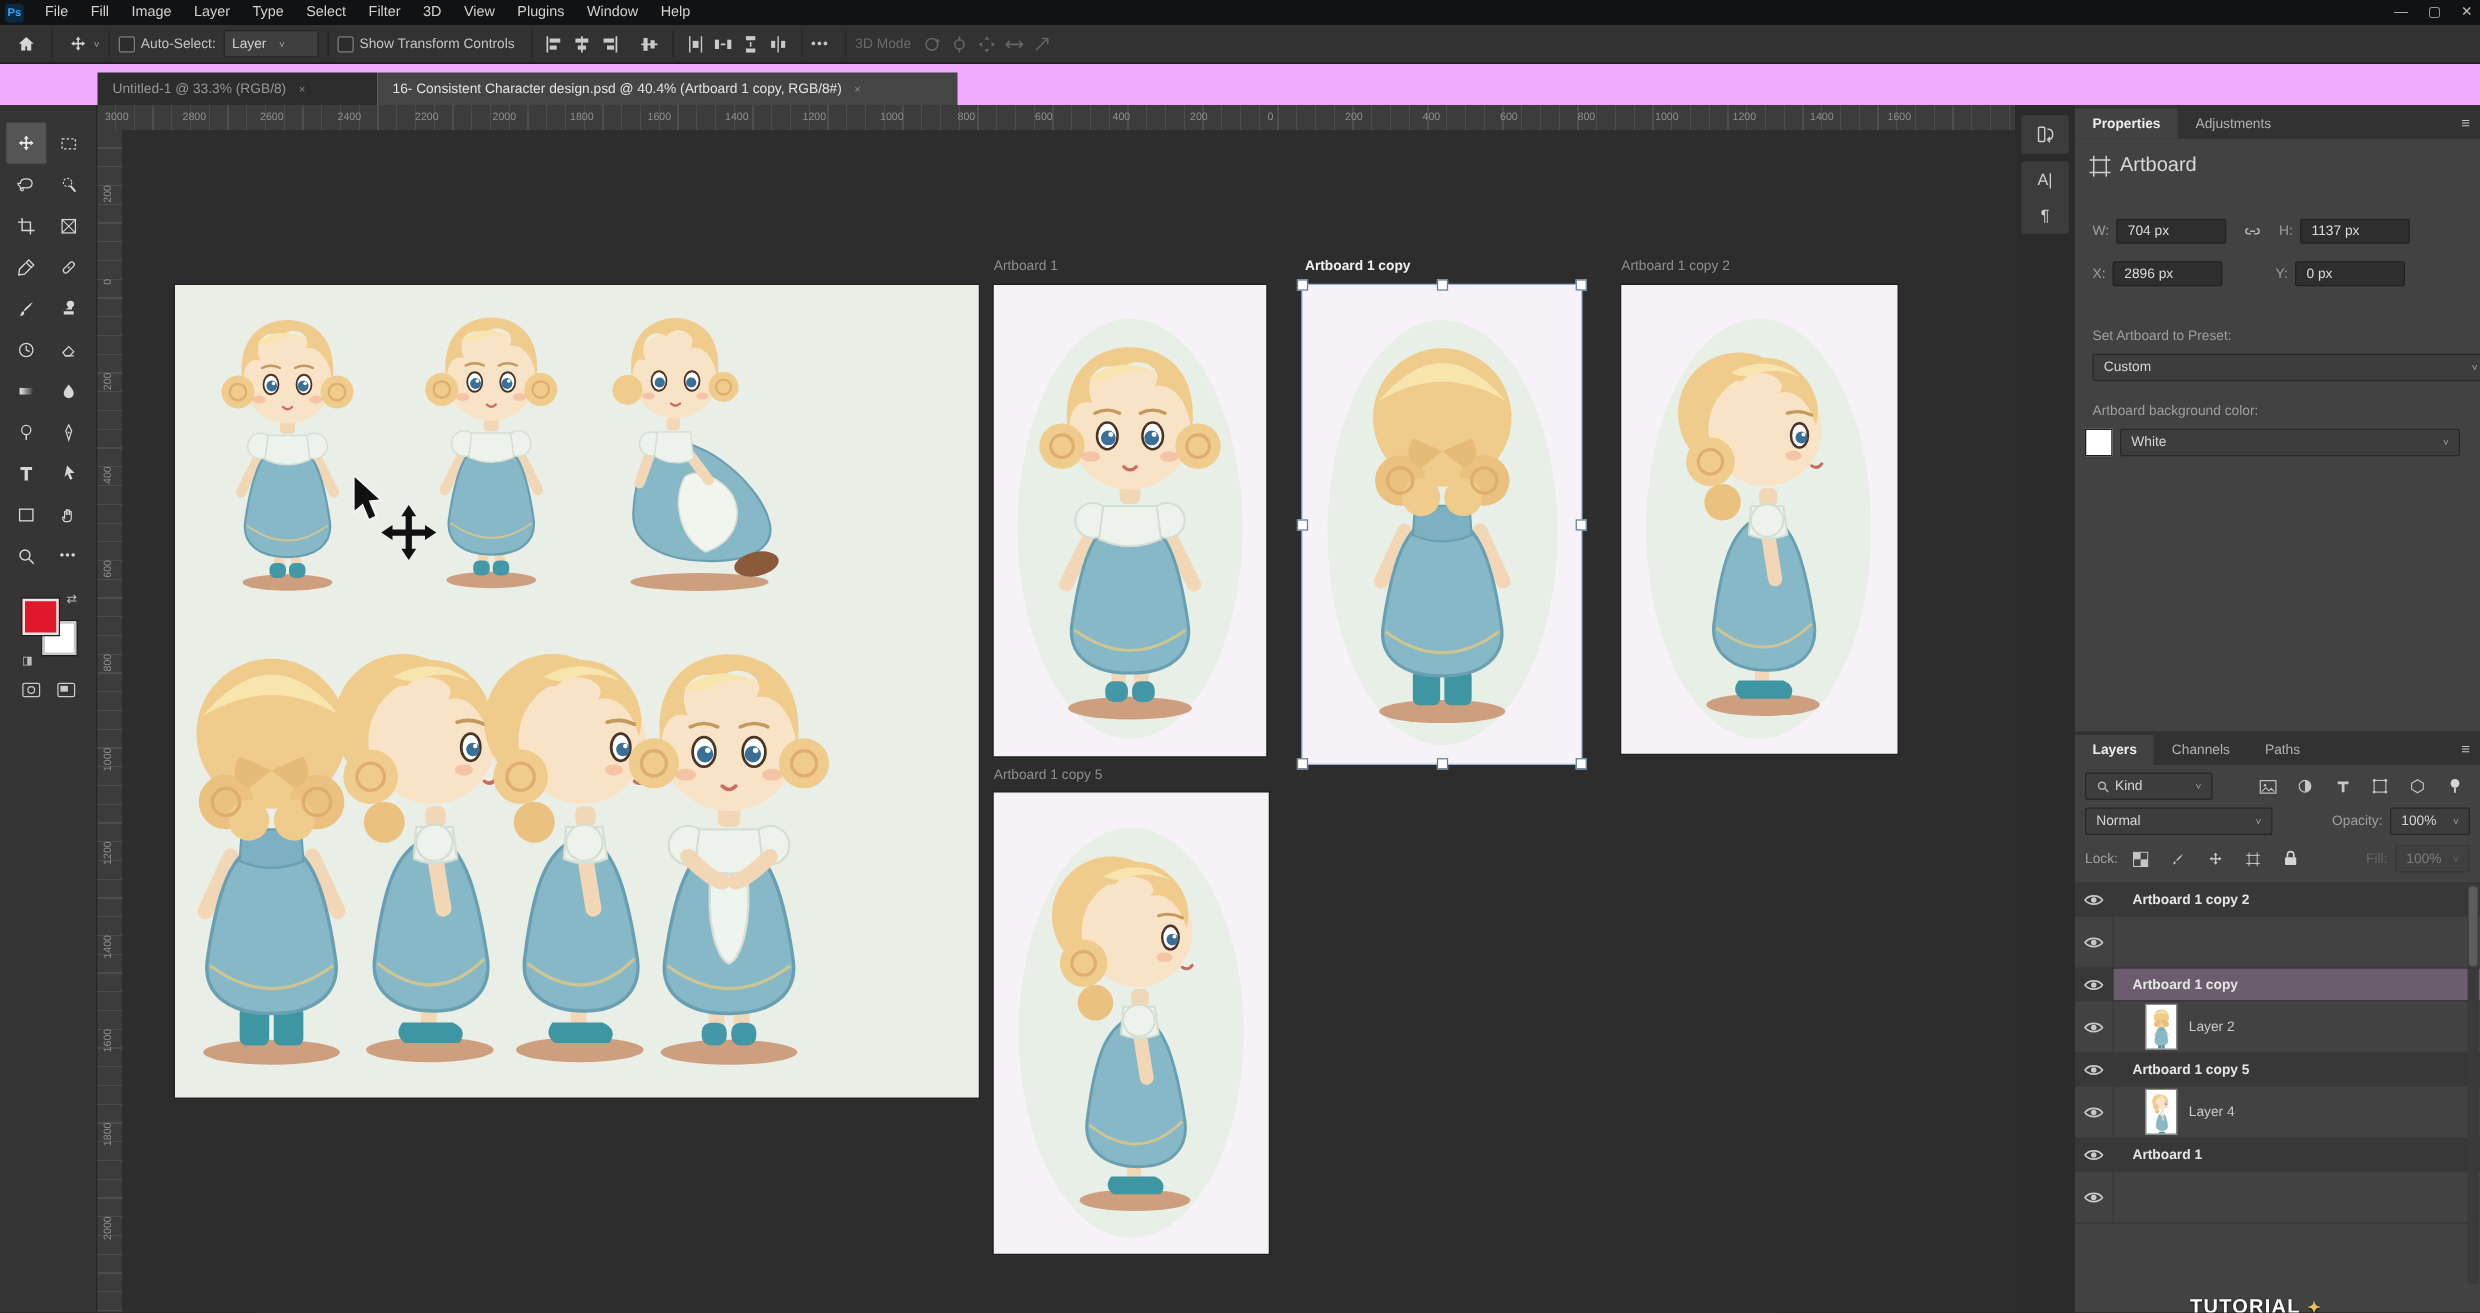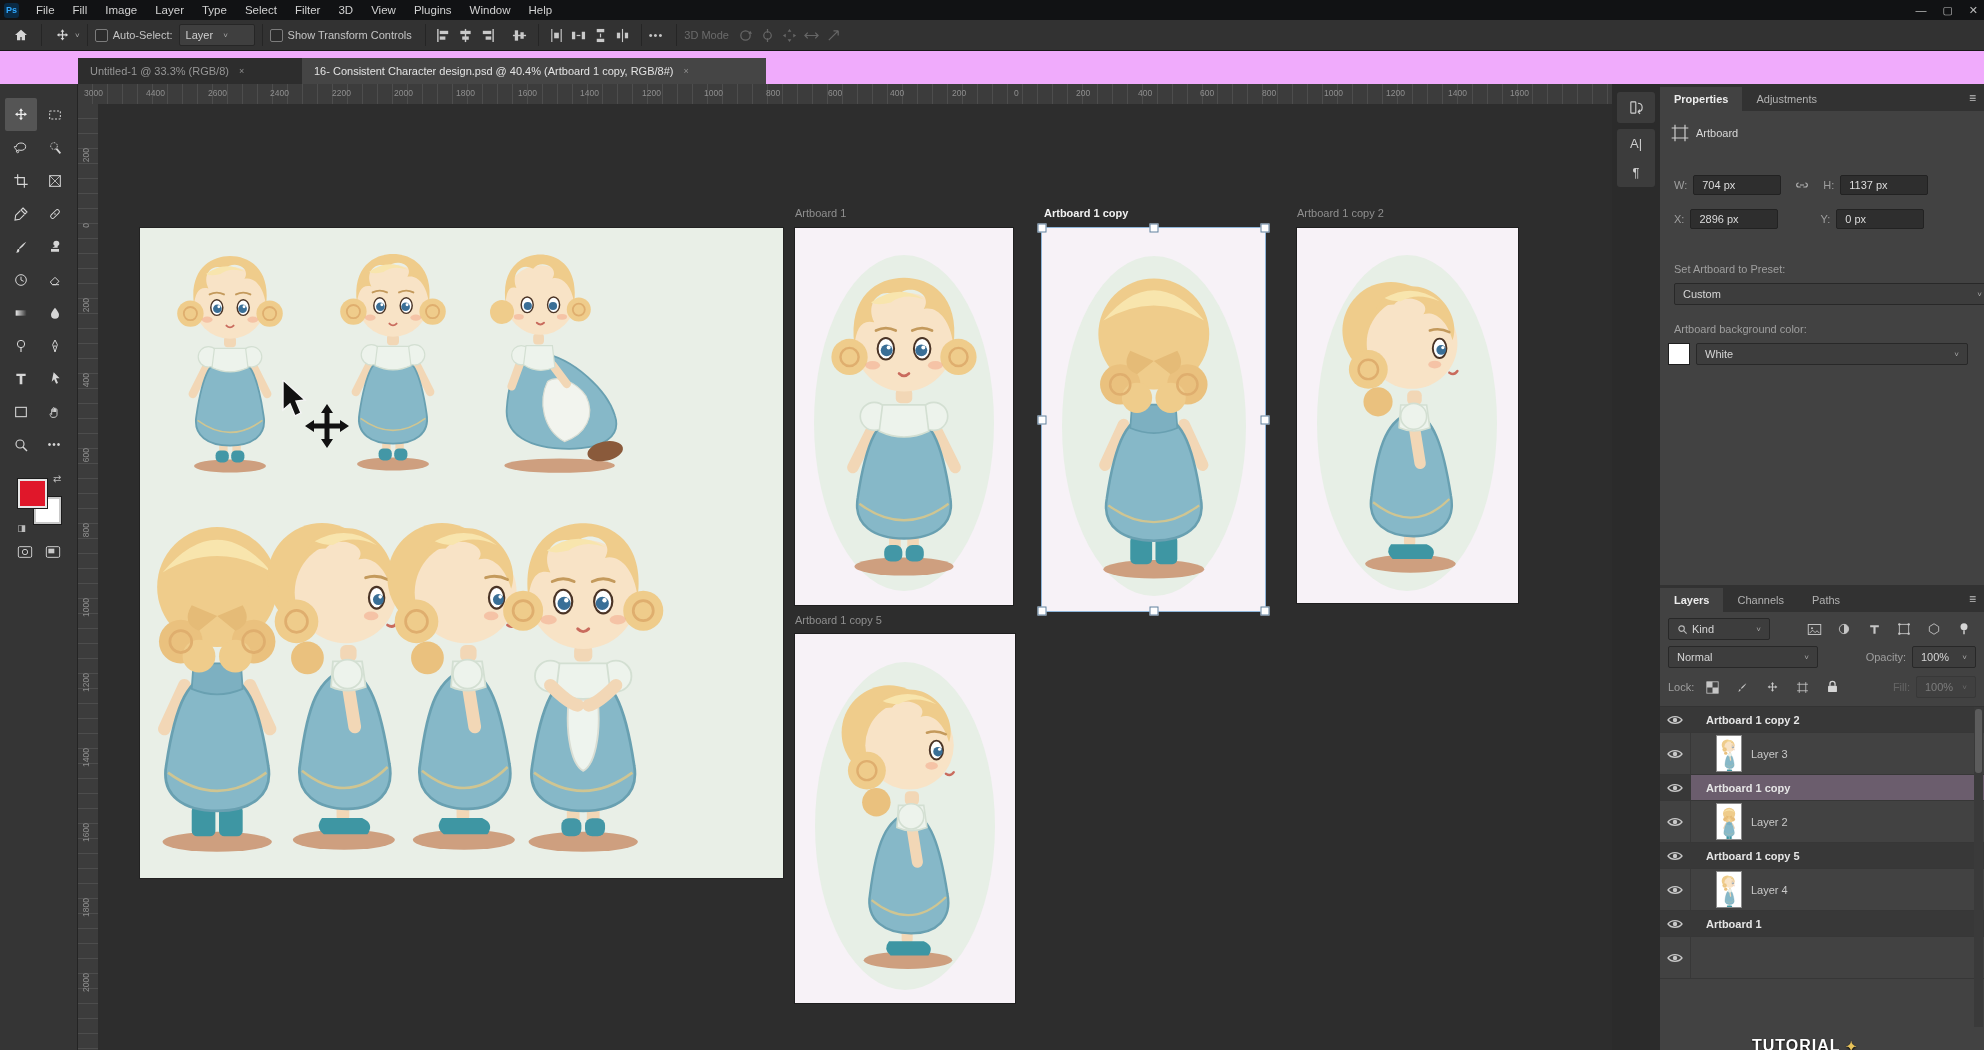--- a/index.html
+++ b/index.html
@@ -519,21 +519,21 @@
     <svg width="16" height="14" viewBox="0 0 24 20">
         <rect x="2" y="2" width="20" height="16" rx="2" fill="none" stroke="#c9c9c9" stroke-width="1.5"></rect>
         <rect x="5" y="5" width="9" height="7" fill="#c9c9c9"></rect>
       </svg>
   </div>
 </div>
 
 <div id="hruler" class="abs">
     <div style="position:absolute;left:0;top:0;width:100%;height:100%">
       <span class="htick" style="left: 6px;">3000</span>
-      <span class="htick" style="left: 68px;">4400</span>
+      <span class="htick" style="left: 68px;">2800</span>
       <span class="htick" style="left: 130px;">2600</span>
       <span class="htick" style="left: 192px;">2400</span>
       <span class="htick" style="left: 254px;">2200</span>
       <span class="htick" style="left: 316px;">2000</span>
       <span class="htick" style="left: 378px;">1800</span>
       <span class="htick" style="left: 440px;">1600</span>
       <span class="htick" style="left: 502px;">1400</span>
       <span class="htick" style="left: 564px;">1200</span>
       <span class="htick" style="left: 626px;">1000</span>
       <span class="htick" style="left: 688px;">800</span>
@@ -651,21 +651,21 @@
   <div class="ptabs">
     <div class="ptab active">Properties</div>
     <div class="ptab">Adjustments</div>
     <div class="pmenu">≡</div>
   </div>
   <div id="props-body" style="position:relative;height:474px">
     <div class="prow" style="left:10px;top:12px">
       <svg width="20" height="20" viewBox="0 0 24 24">
           <use href="#i-artboard"></use>
         </svg>
-      <span style="font-size:11px;color:#d8d8d8">Artboard</span>
+      <span style="font-size:16px;color:#d8d8d8">Artboard</span>
     </div>
     <div class="prow" style="left:14px;top:64px">
       <span class="lbl">W:</span>
       <div class="fld" style="width:88px">704 px</div>
       <svg width="18" height="16" viewBox="0 0 24 24" style="margin:0 6px">
           <path d="M9 12h6M7 9a3 3 0 0 0 0 6h3M17 9a3 3 0 0 1 0 6h-3" fill="none" stroke="#b5b5b5" stroke-width="1.7"></path>
         </svg>
       <span class="lbl">H:</span>
       <div class="fld" style="width:88px">1137 px</div>
     </div>
@@ -817,26 +817,20 @@
             <span class="chev"></span>
             <span class="g-name">Artboard 1 copy 2</span>
           </div>
       </div>
       <div class="lrow l-item">
         <div class="eyecell">
             <svg width="16" height="14" viewBox="0 0 16 14">
               <use href="#i-eye"></use>
             </svg>
           </div>
-        <div class="rowbody">
-          <div class="thumb"><svg width="24" height="35" viewBox="0 0 24 35">
-                <use href="#girl-side" transform="translate(1,0.5) scale(0.185)"></use>
-              </svg></div>
-          <span class="l-name">Layer 3</span>
-        </div>
       </div>
       <div class="lrow g-head selrow">
         <div class="eyecell">
             <svg width="16" height="14" viewBox="0 0 16 14">
               <use href="#i-eye"></use>
             </svg>
           </div>
         <div class="rowbody">
             <span class="chev"></span>
             <span class="g-name">Artboard 1 copy</span>

